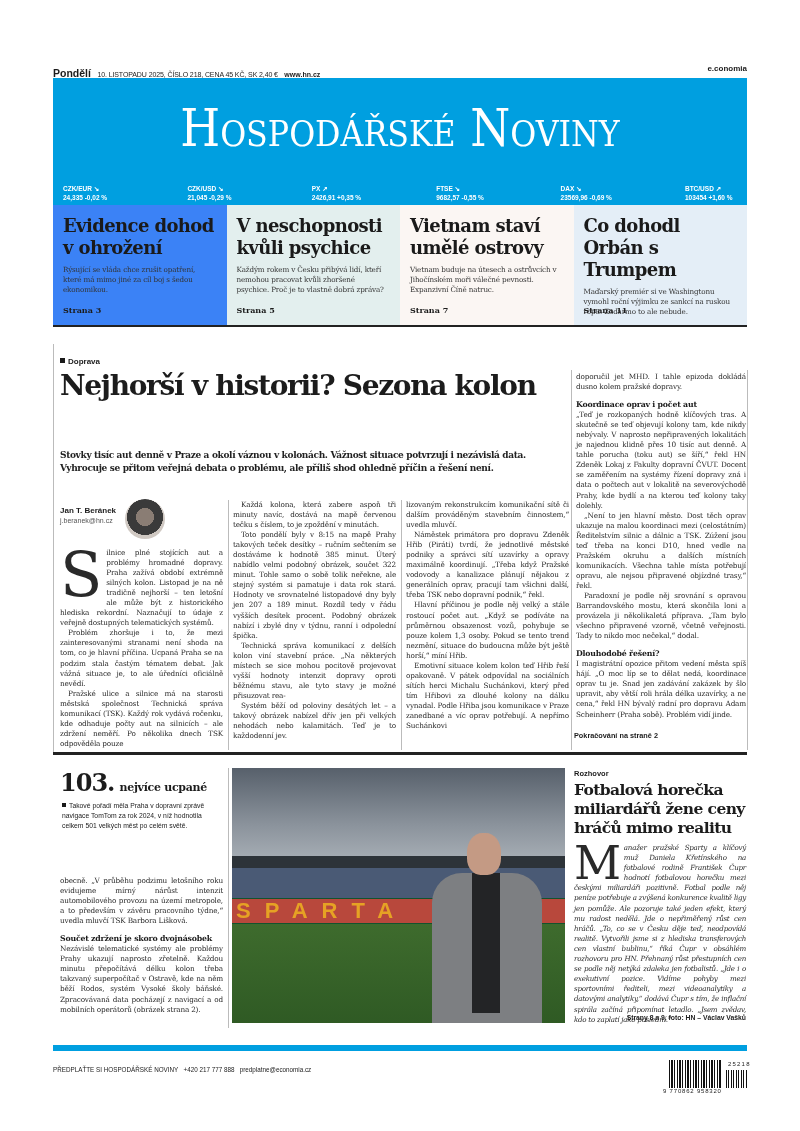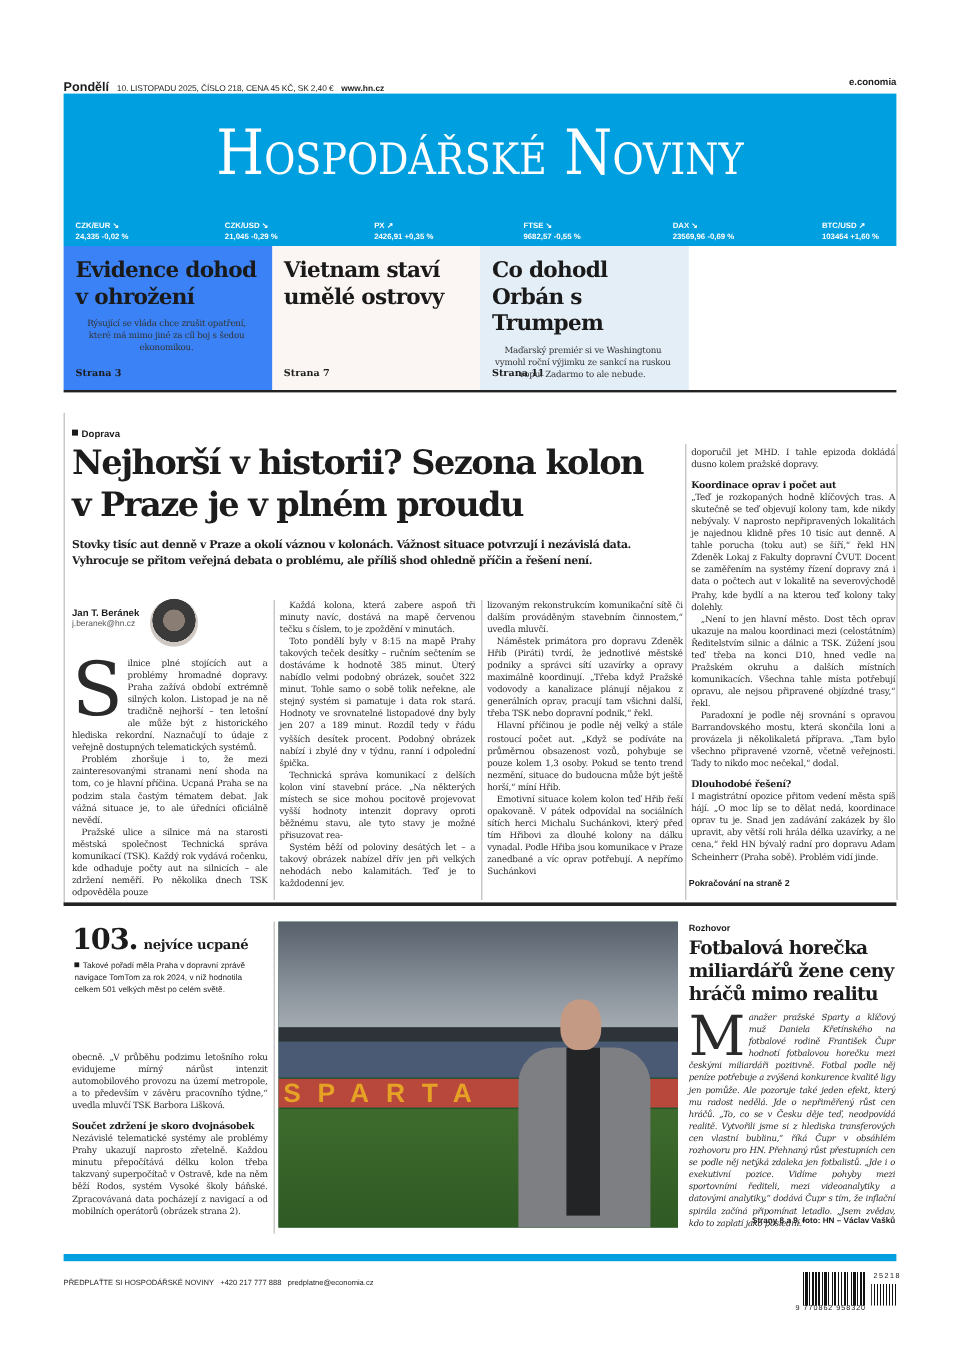--- a/index.html
+++ b/index.html
@@ -16,21 +16,21 @@
   .masthead .title { position: absolute; left: 0; right: 0; top: 20px; text-align: center; color: #fff;
     font-family: "DejaVu Serif", serif; font-size: 52px; letter-spacing: 0px; font-variant: small-caps; white-space: nowrap;
     transform: scaleX(0.88); transform-origin: center; line-height: 60px; }
   .tickers { position: absolute; left: 10px; right: 10px; top: 106px; display: flex; justify-content: space-between; }
   .ticker { width: 96px; font-family: "Liberation Sans", sans-serif; color: #fff; font-size: 6.5px; font-weight: bold; line-height: 9px; }
   .ticker:last-child { width: 52px; }
 
   .teasers { position: absolute; left: 53px; top: 205px; width: 694px; height: 120px; display: flex; }
   .teaser { width: 173.5px; height: 120px; padding: 10px 12px 0 10px; position: relative; }
   .teaser .h { font-family: "DejaVu Serif", serif; font-weight: bold; font-size: 18px; line-height: 22px; letter-spacing: -0.6px; color: #1a1a1a; }
-  .teaser .p { font-size: 7.2px; line-height: 10px; margin-top: 6px; color: #333; letter-spacing: -0.15px; text-align: center; }
+  .teaser .p { font-size: 7.2px; line-height: 10px; margin-top: 6px; color: #333; letter-spacing: -0.15px; }
   .teaser .s { position: absolute; left: 10px; top: 100px; font-weight: bold; font-size: 8px; }
   .teasers-rule { position: absolute; left: 53px; top: 325px; width: 694px; height: 2px; background: #222; }
 
   .section-label { position: absolute; left: 60px; top: 347px; font-family: "Liberation Sans", sans-serif; font-weight: bold; font-size: 8px; margin-top: 10px; }
   .section-label .sq { display: inline-block; width: 5px; height: 5px; background: #1a1a1a; margin-right: 3px; vertical-align: 1px; }
 
   .leftrule { position: absolute; left: 53px; top: 344px; width: 1px; height: 410px; background: #bbb; }
   .headline { position: absolute; left: 60px; top: 368px; width: 500px; font-family: "DejaVu Serif", serif; font-weight: bold; font-size: 28px; line-height: 35px; letter-spacing: -1.3px; }
   .lead { position: absolute; left: 60px; top: 449px; width: 500px; font-weight: bold; font-size: 9px; line-height: 13px; letter-spacing: -0.35px; color: #222; }
 
@@ -122,39 +122,44 @@
     </div>
   </div>
 </div>
 
 <div class="teasers">
   <div class="teaser" style="background:#3b82f6">
     <div class="h">Evidence dohod v ohrožení</div>
     <div class="p">Rýsující se vláda chce zrušit opatření, které má mimo jiné za cíl boj s šedou ekonomikou.</div>
     <div class="s">Strana 3</div>
   </div>
+  <div class="teaser" style="background:#e3efee">
+    <div class="h">V neschopnosti kvůli psychice</div>
+    <div class="p">Každým rokem v Česku přibývá lidí, kteří nemohou pracovat kvůli zhoršené psychice. Proč je to vlastně dobrá zpráva?</div>
+    <div class="s">Strana 5</div>
+  </div>
   <div class="teaser" style="background:#fbf6f3">
     <div class="h">Vietnam staví umělé ostrovy</div>
+    <div class="p">Vietnam buduje na útesech a ostrůvcích v Jihočínském moři válečné pevnosti. Expanzivní Číně natruc.</div>
     <div class="s">Strana 7</div>
   </div>
   <div class="teaser" style="background:#e4eef7">
     <div class="h">Co dohodl Orbán s Trumpem</div>
     <div class="p">Maďarský premiér si ve Washingtonu vymohl roční výjimku ze sankcí na ruskou ropu. Zadarmo to ale nebude.</div>
     <div class="s">Strana 11</div>
   </div>
 </div>
 <div class="teasers-rule"></div>
 
 <div class="leftrule"></div>
 <div class="section-label">
   <span class="sq"></span><span>Doprava</span>
 </div>
 <div class="headline">
   <div>Nejhorší v historii? Sezona kolon</div>
-  <div>v Praze je v plném proudu</div>
 </div>
 <div class="lead">Stovky tisíc aut denně v Praze a okolí váznou v kolonách. Vážnost situace potvrzují i nezávislá data. Vyhrocuje se přitom veřejná debata o problému, ale příliš shod ohledně příčin a řešení není.</div>
 
 <div class="author">
   <div class="name">Jan T. Beránek</div>
   <div class="mail">j.beranek@hn.cz</div>
 </div>
 <div class="avatar"></div>
 
 <div class="col" style="left:60px; top:548px; width:163px;">

